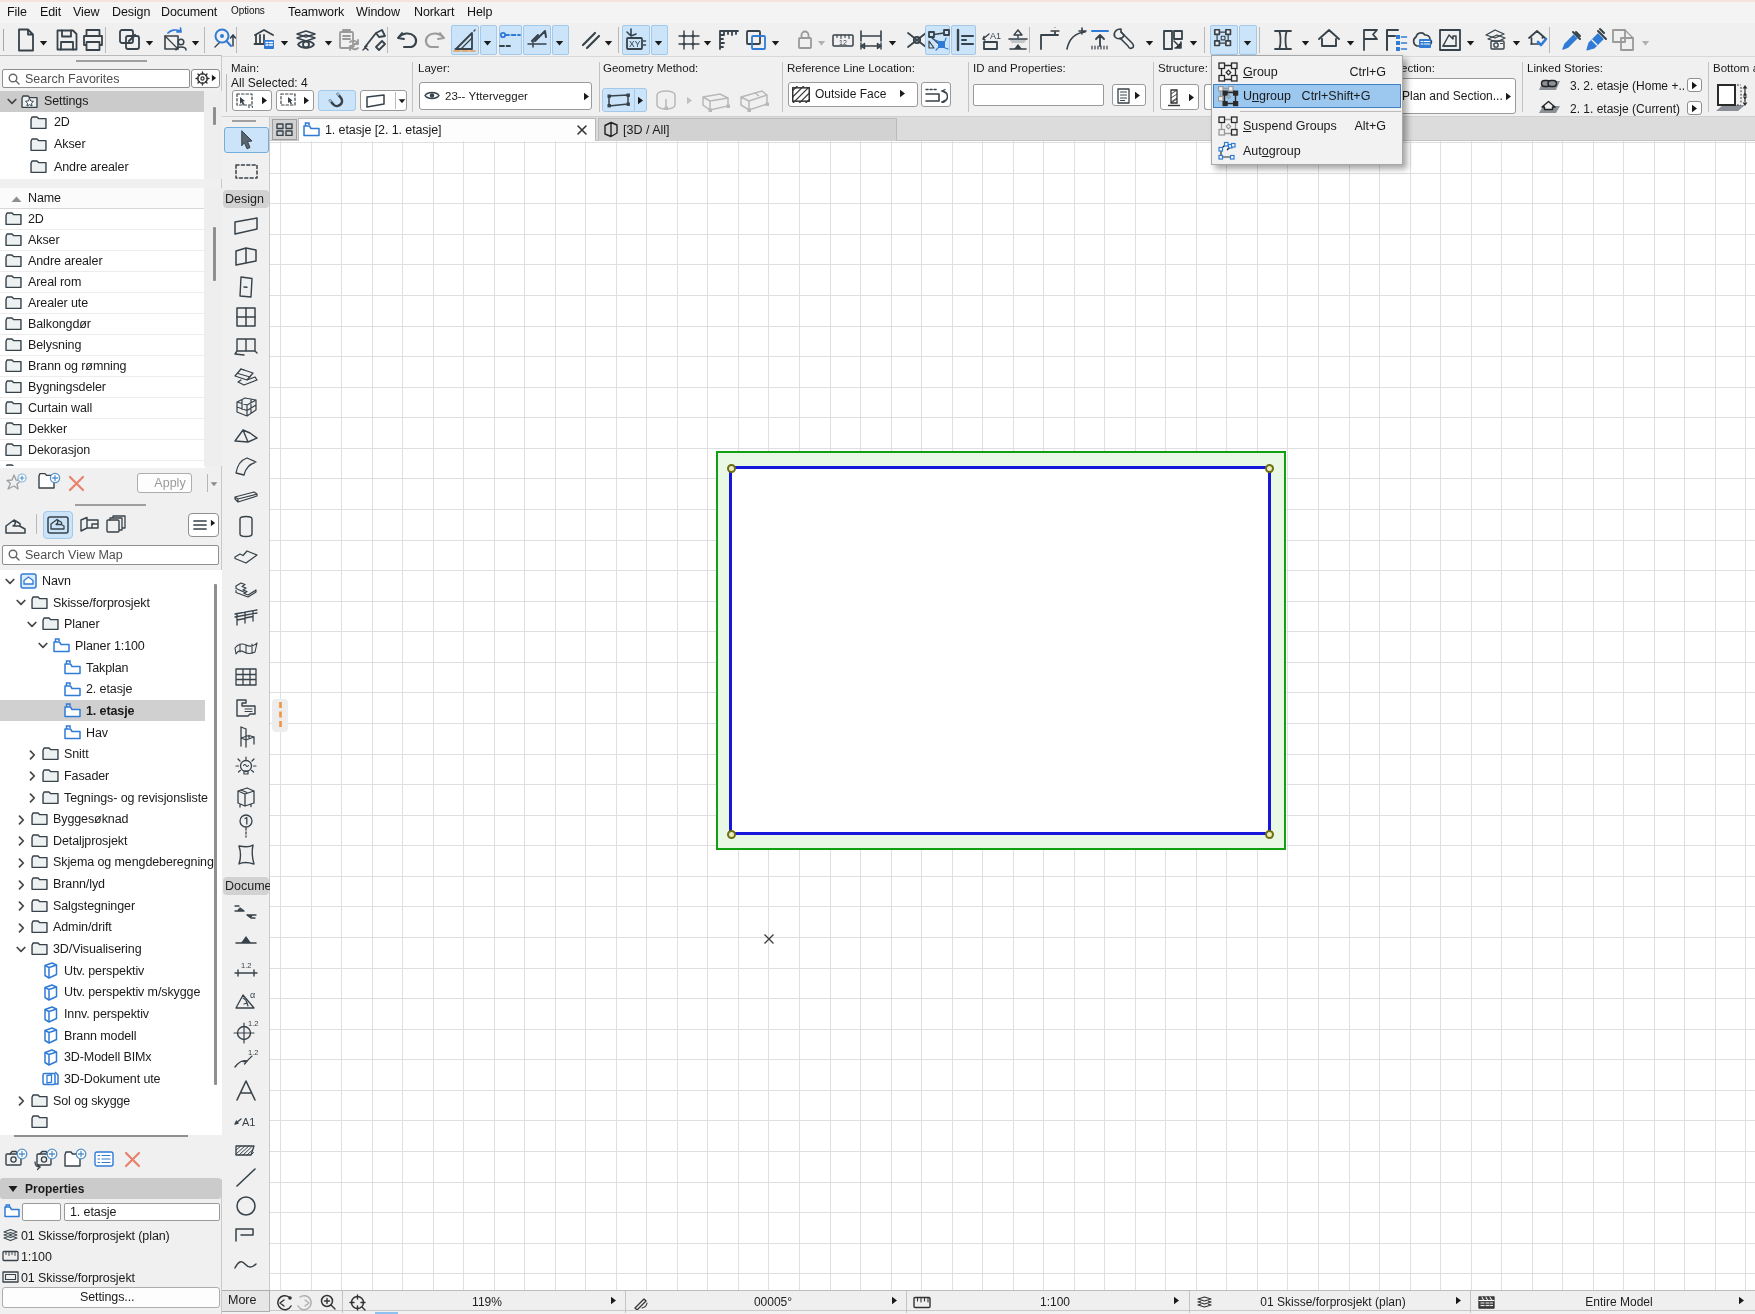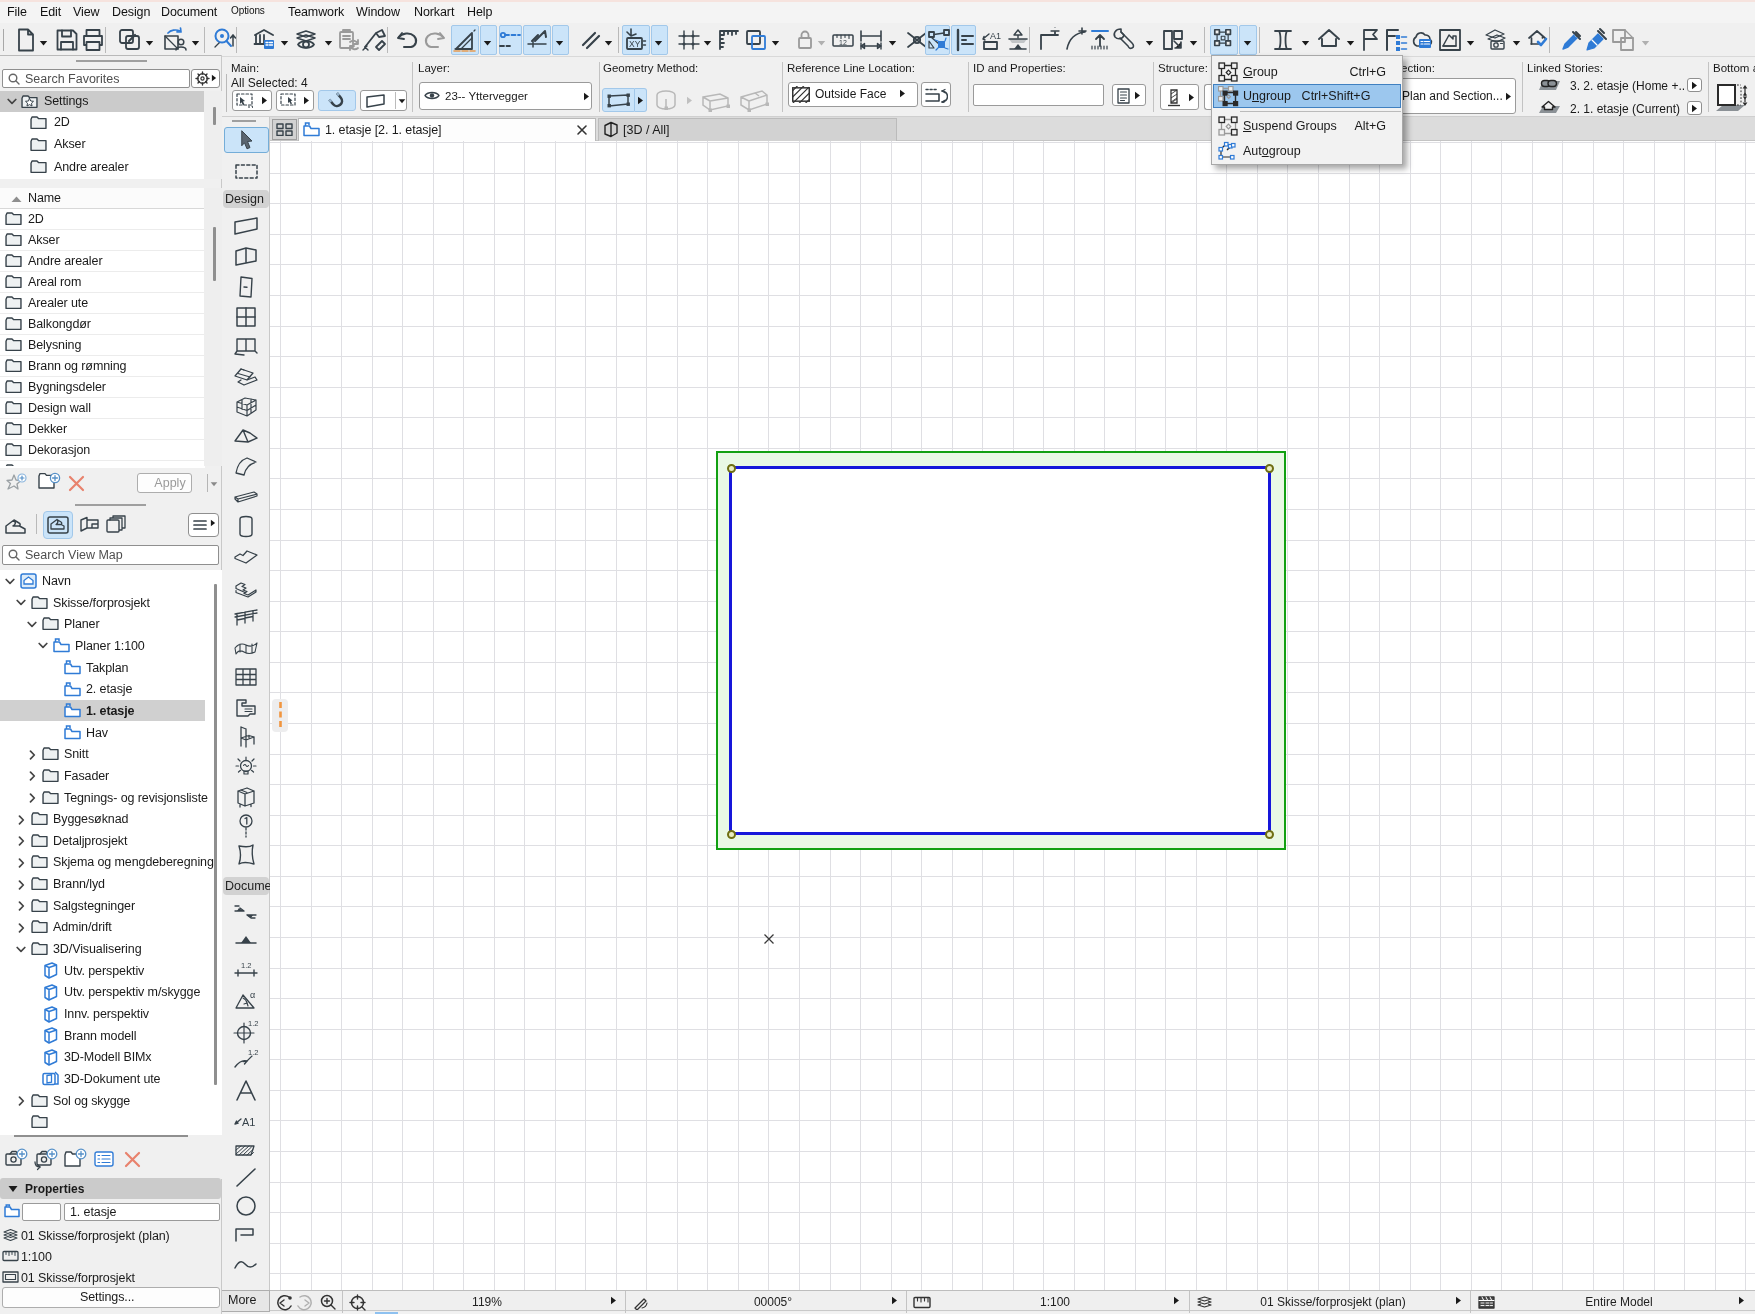--- a/index.html
+++ b/index.html
@@ -572,21 +572,21 @@
 <div class="txt" style="left:28px;top:358.5px">Brann og rømning</div>
 <div class="ab" style="left:0;top:397px;width:205px;height:1px;background:#ececec"></div>
 <svg style="position:absolute;left:5px;top:379.5px" width="17" height="13.94" viewBox="0 0 17 14">
     <path d="M1 3.2 L1 12.4 L16 12.4 L16 2.6 L8.5 2.6 L7 1 L2 1 Z" fill="#eef1f2" stroke="#37424a" stroke-width="1.4" stroke-linejoin="round"></path>
   </svg>
 <div class="txt" style="left:28px;top:379.5px">Bygningsdeler</div>
 <div class="ab" style="left:0;top:418px;width:205px;height:1px;background:#ececec"></div>
 <svg style="position:absolute;left:5px;top:400.5px" width="17" height="13.94" viewBox="0 0 17 14">
     <path d="M1 3.2 L1 12.4 L16 12.4 L16 2.6 L8.5 2.6 L7 1 L2 1 Z" fill="#eef1f2" stroke="#37424a" stroke-width="1.4" stroke-linejoin="round"></path>
   </svg>
-<div class="txt" style="left:28px;top:400.5px">Design wall</div>
+<div class="txt" style="left:28px;top:400.5px">Curtain wall</div>
 <div class="ab" style="left:0;top:439px;width:205px;height:1px;background:#ececec"></div>
 <svg style="position:absolute;left:5px;top:421.5px" width="17" height="13.94" viewBox="0 0 17 14">
     <path d="M1 3.2 L1 12.4 L16 12.4 L16 2.6 L8.5 2.6 L7 1 L2 1 Z" fill="#eef1f2" stroke="#37424a" stroke-width="1.4" stroke-linejoin="round"></path>
   </svg>
 <div class="txt" style="left:28px;top:421.5px">Dekker</div>
 <div class="ab" style="left:0;top:460px;width:205px;height:1px;background:#ececec"></div>
 <svg style="position:absolute;left:5px;top:442.5px" width="17" height="13.94" viewBox="0 0 17 14">
     <path d="M1 3.2 L1 12.4 L16 12.4 L16 2.6 L8.5 2.6 L7 1 L2 1 Z" fill="#eef1f2" stroke="#37424a" stroke-width="1.4" stroke-linejoin="round"></path>
   </svg>
 <div class="txt" style="left:28px;top:442.5px">Dekorasjon</div>

